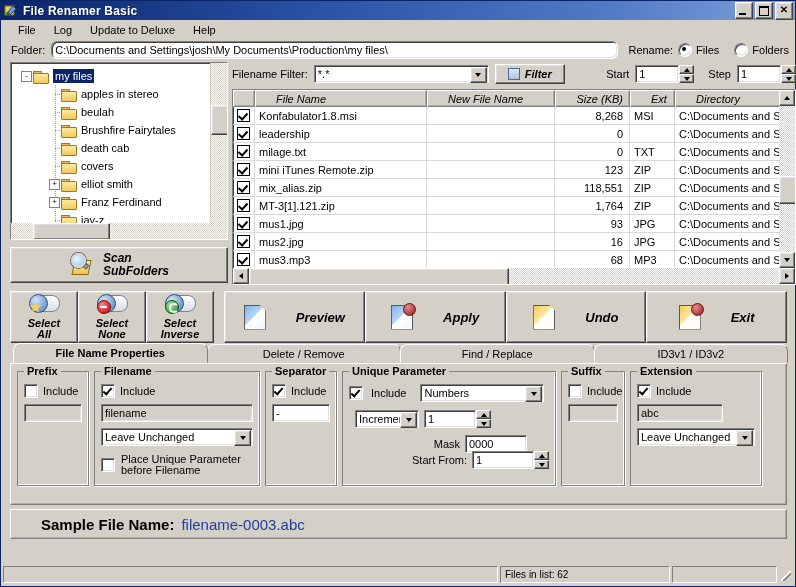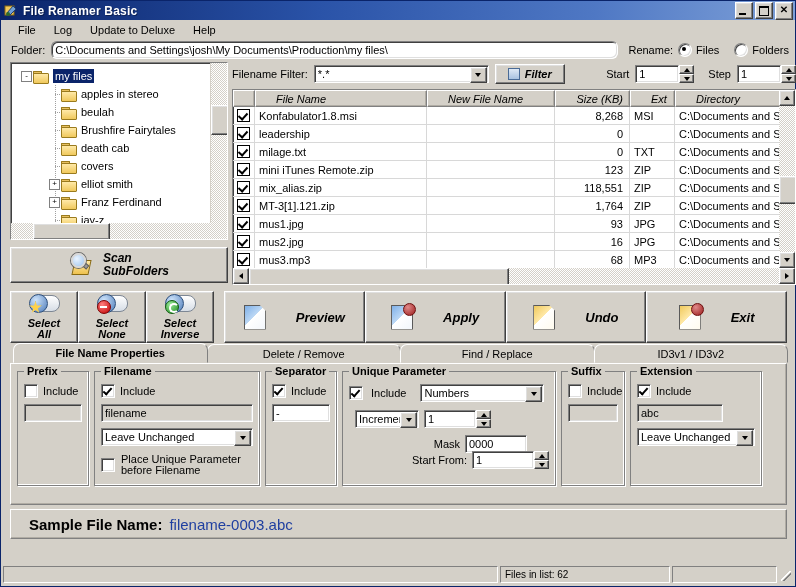--- a/index.html
+++ b/index.html
@@ -464,21 +464,21 @@
     font-size:11px;
   }
   .txtfield.dis { background:#d4d0c8; }
   .sample-bar {
     margin: 4px 8px 0 9px;
     height: 30px;
     background:#d4d0c8;
     border:1px solid; border-color:#fff #808080 #808080 #fff;
     box-shadow: inset -1px -1px 0 #b0aca4;
     display:flex; align-items:center; gap:7px;
-    padding-left:18px; box-sizing:border-box;
+    padding-left:30px; box-sizing:border-box;
   }
   .sample-lbl { font-size:15px; font-weight:bold; }
   .sample-val { font-size:15px; color:#1f3fa0; }
   
   .statusbar {
     position:absolute; left:2px; right:2px; bottom:3px;
     height:17px; display:flex; gap:2px; align-items:stretch;
   }
   .sb-pane {
     background:#d4d0c8;

